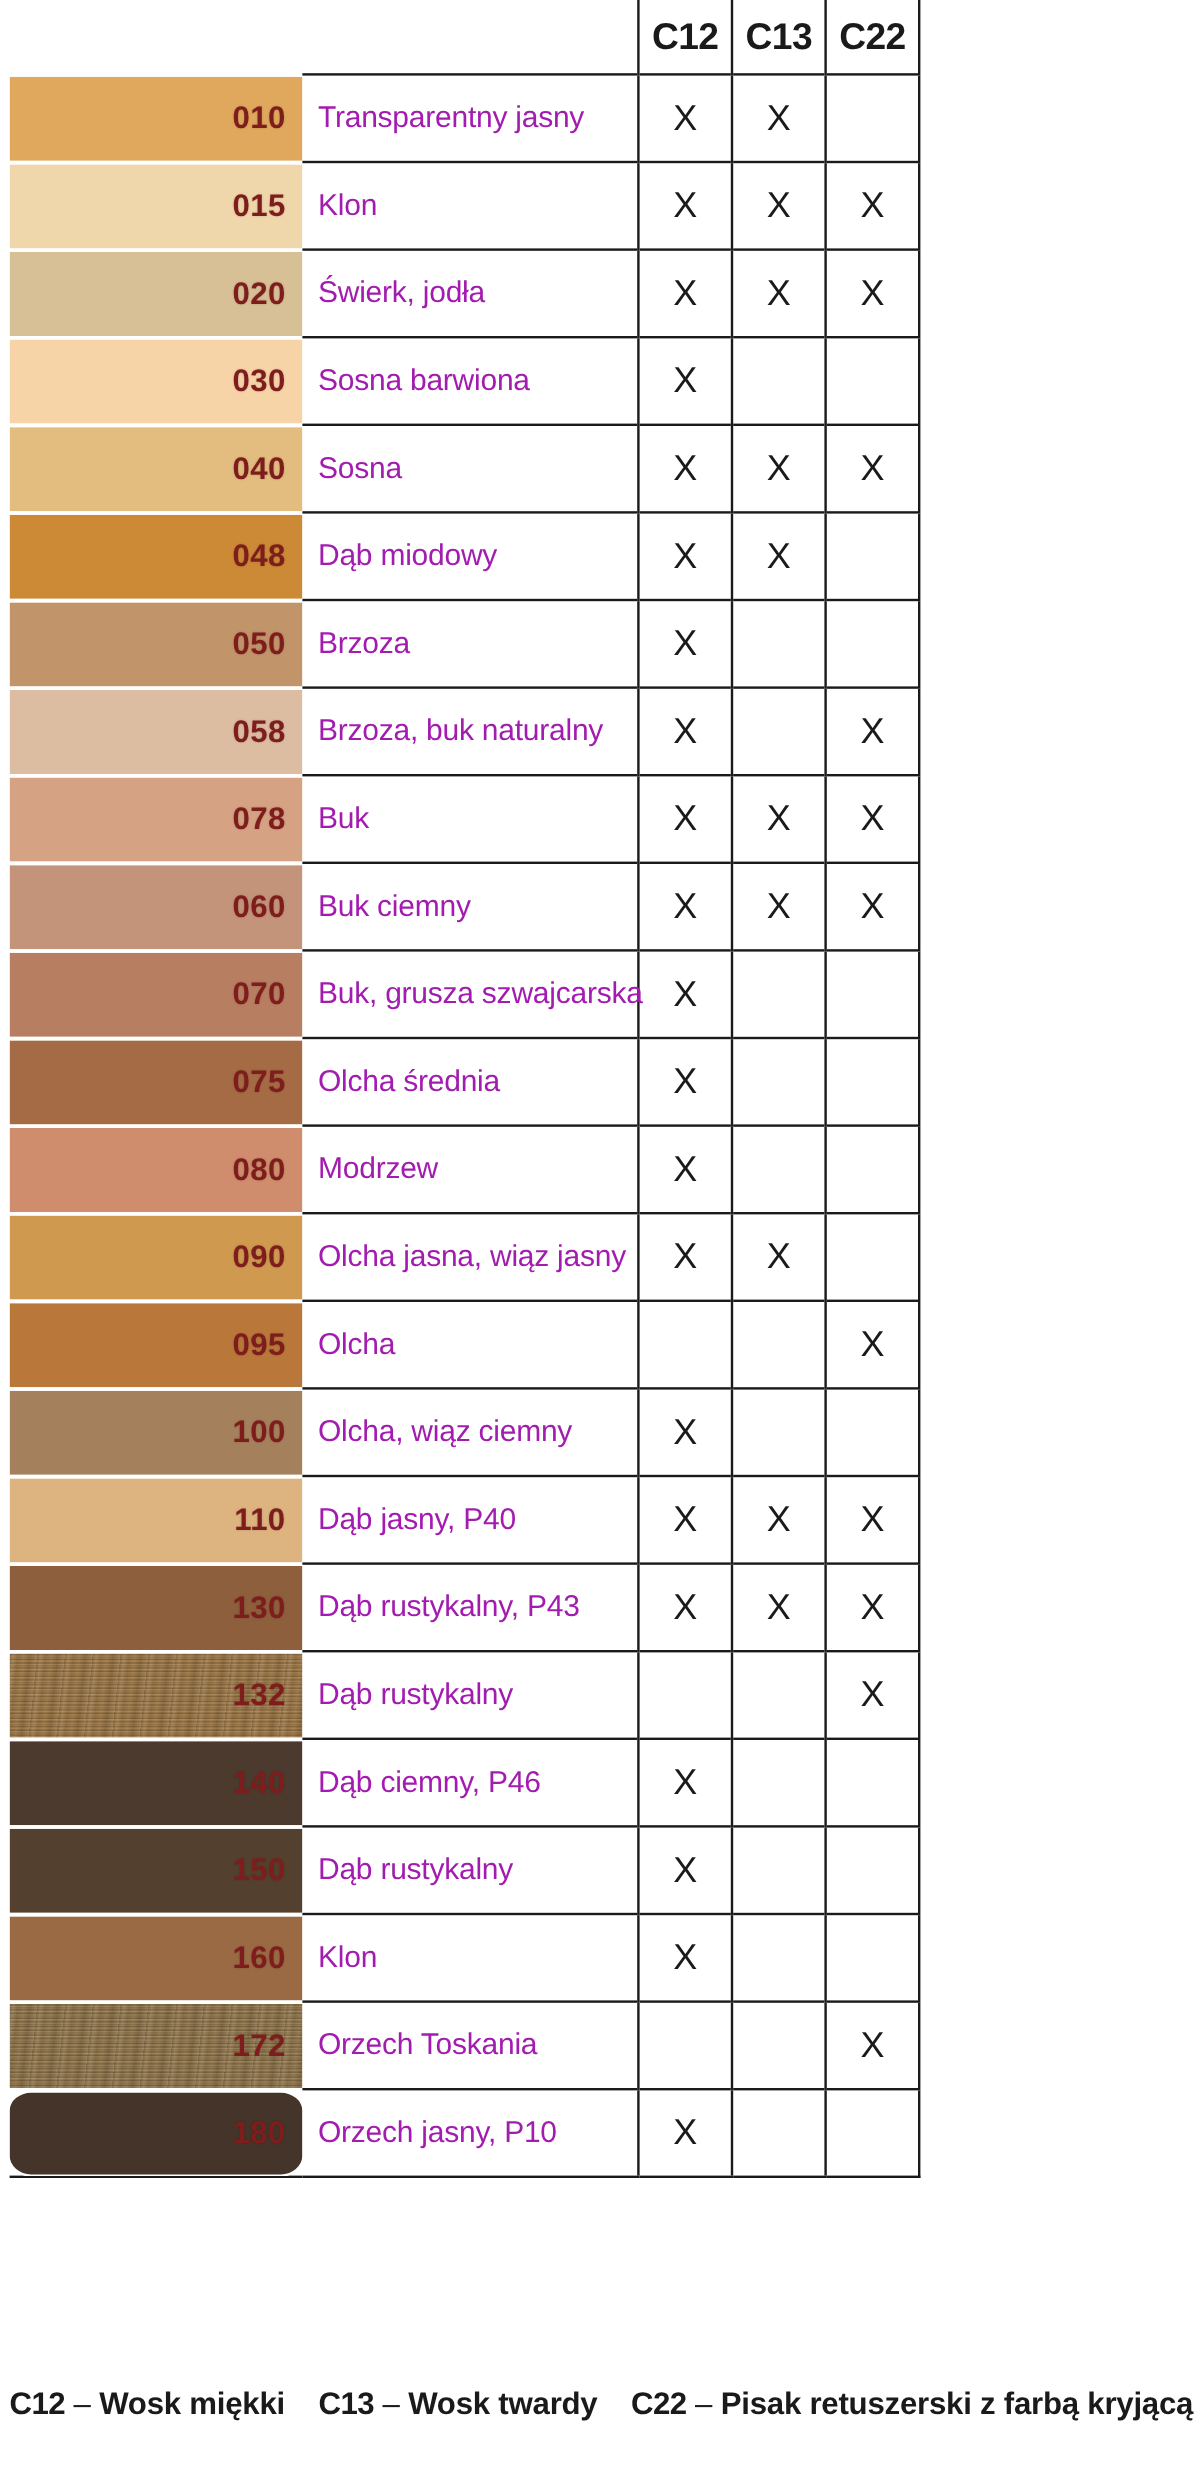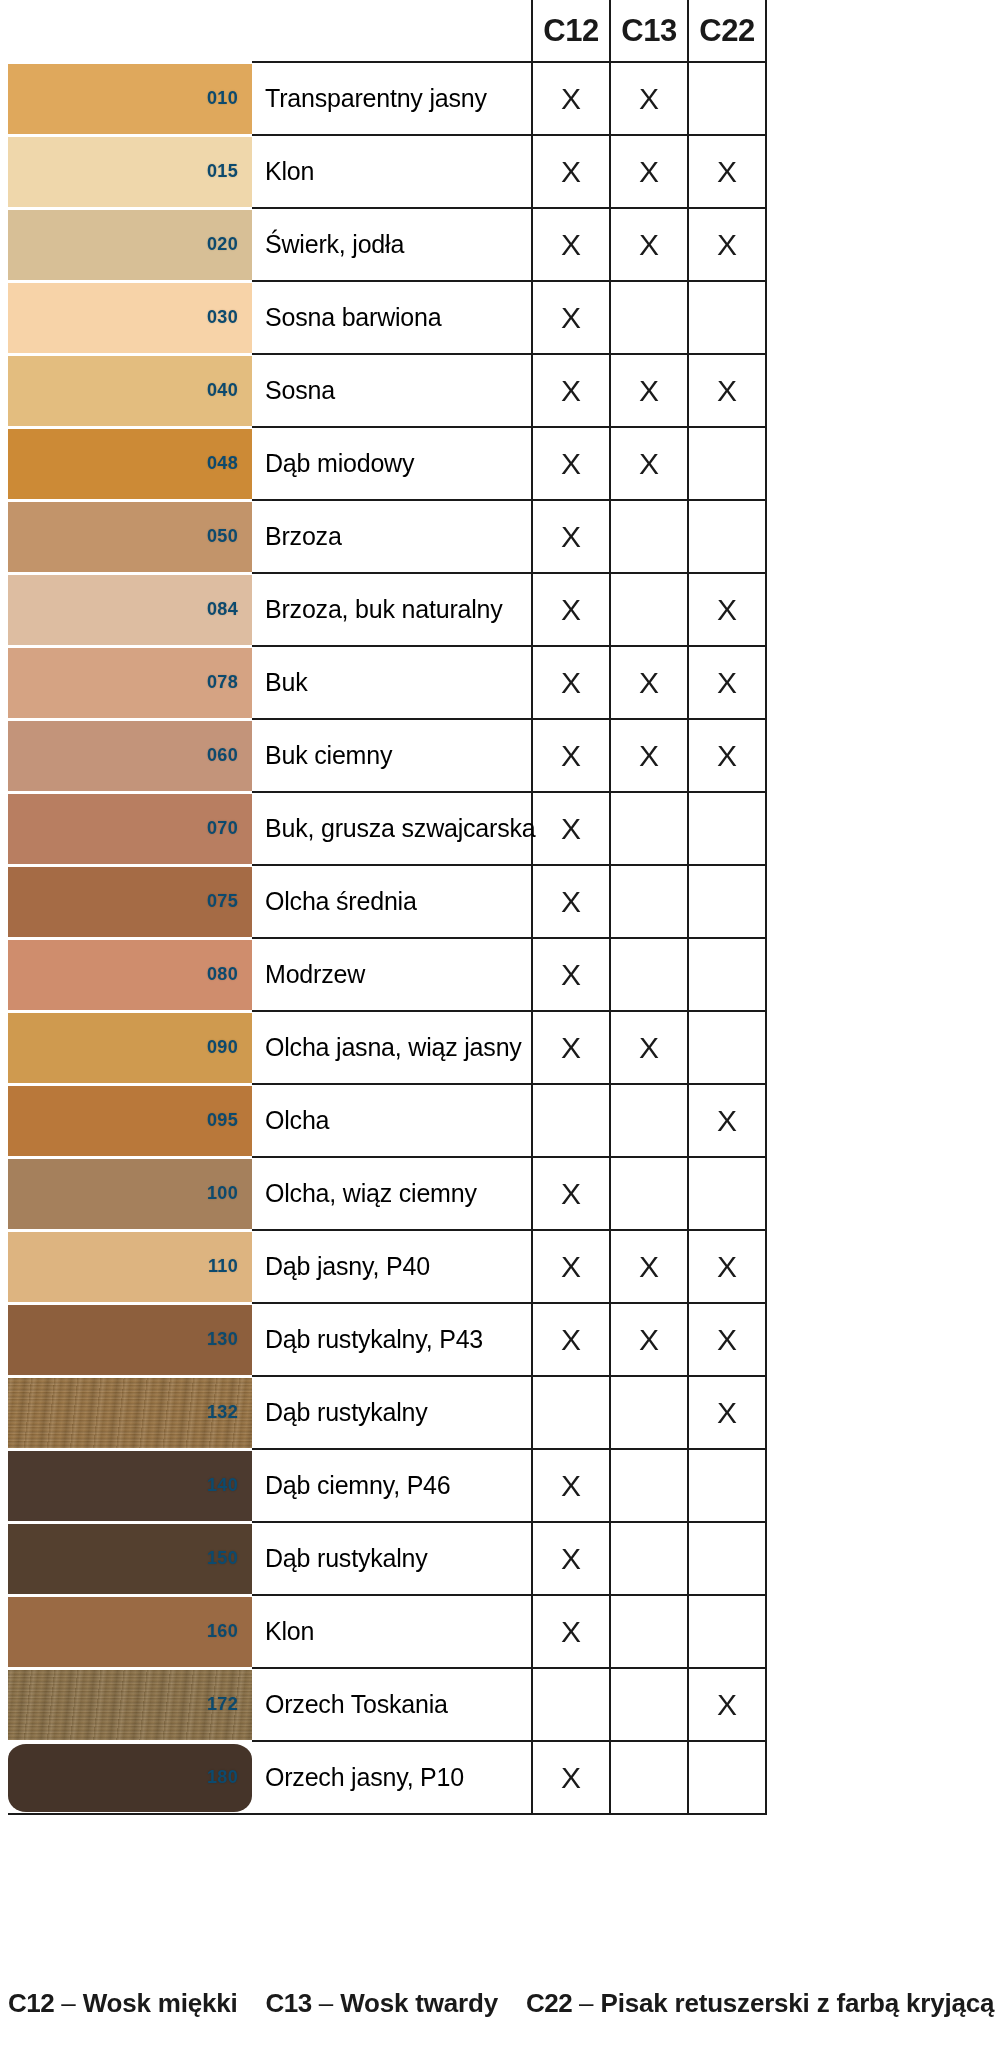--- a/index.html
+++ b/index.html
@@ -108,34 +108,34 @@
         rgba(255,255,255,0.04) 12px,
         rgba(0,0,0,0.12) 17px,
         rgba(255,255,255,0.09) 23px
       );
   }
   .code {
     position: relative;
     display: block;
     text-align: right;
     padding-right: 14px;
-    font-size: 18px;
+    font-size: 26px;
     font-weight: 700;
     letter-spacing: 0.3px;
-    color: #0c4a6e;
+    color: #7f1d1d;
     font-family: "Liberation Sans", sans-serif;
     text-shadow: 0 0 2px rgba(0,0,0,0.18);
   }
 
   
   td.name {
     padding-left: 13px;
     font-size: 25px;
     font-weight: 400;
-    color: #000000;
+    color: #a21caf;
     letter-spacing: -0.2px;
     white-space: nowrap;
   }
 
   
   td.mark {
     text-align: center;
     font-size: 30px;
     font-weight: 400;
     color: #1a1a1a;
@@ -254,21 +254,21 @@
             <span class="code">050</span>
           </td>
           <td class="name">Brzoza</td>
           <td class="mark">X</td>
           <td class="mark"></td>
           <td class="mark last"></td>
         </tr>
         <tr>
           <td class="swatch">
             <span class="chip" style="background-color: rgb(221, 189, 161);"></span>
-            <span class="code">084</span>
+            <span class="code">058</span>
           </td>
           <td class="name">Brzoza, buk naturalny</td>
           <td class="mark">X</td>
           <td class="mark"></td>
           <td class="mark last">X</td>
         </tr>
         <tr>
           <td class="swatch">
             <span class="chip" style="background-color: rgb(213, 163, 131);"></span>
             <span class="code">078</span>

